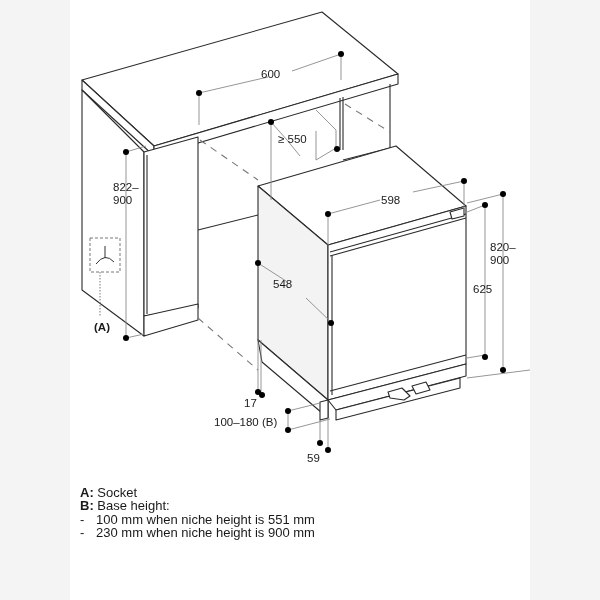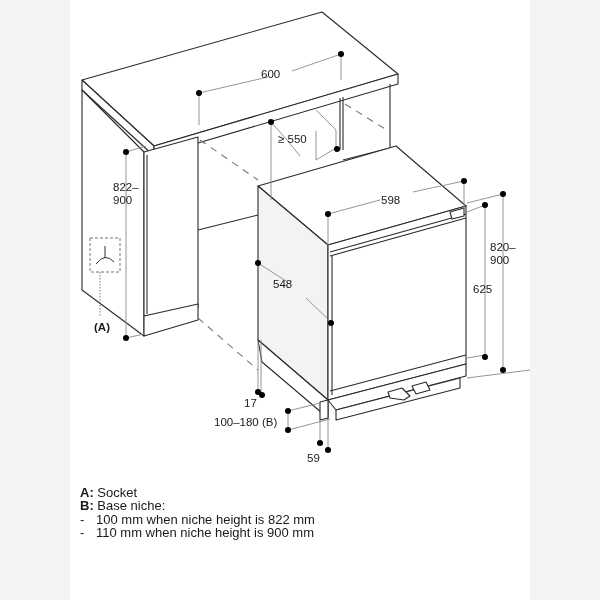--- a/index.html
+++ b/index.html
@@ -150,17 +150,17 @@
   <text class="dim-text" x="490" y="264">900</text>
   <text class="dim-text" x="473" y="293">625</text>
   <text class="dim-text" x="244" y="407">17</text>
   <text class="dim-text" x="214" y="426">100–180 (B)</text>
   <text class="dim-text" x="307" y="462">59</text>
   <text class="dim-text" x="94" y="331" style="font-weight:bold">(A)</text>
 </svg>
 
 <div class="legend">
   <div class="row"><b>A:</b><span> Socket</span></div>
-  <div class="row"><b>B:</b><span> Base niche:</span></div>
-  <div class="row"><span class="bullet">-</span><span>100 mm when niche height is 822 mm</span></div>
-  <div class="row"><span class="bullet">-</span><span>110 mm when niche height is 900 mm</span></div>
+  <div class="row"><b>B:</b><span> Base height:</span></div>
+  <div class="row"><span class="bullet">-</span><span>100 mm when niche height is 551 mm</span></div>
+  <div class="row"><span class="bullet">-</span><span>230 mm when niche height is 900 mm</span></div>
   <div class="gap"></div>
 </div>
 
 </body></html>

